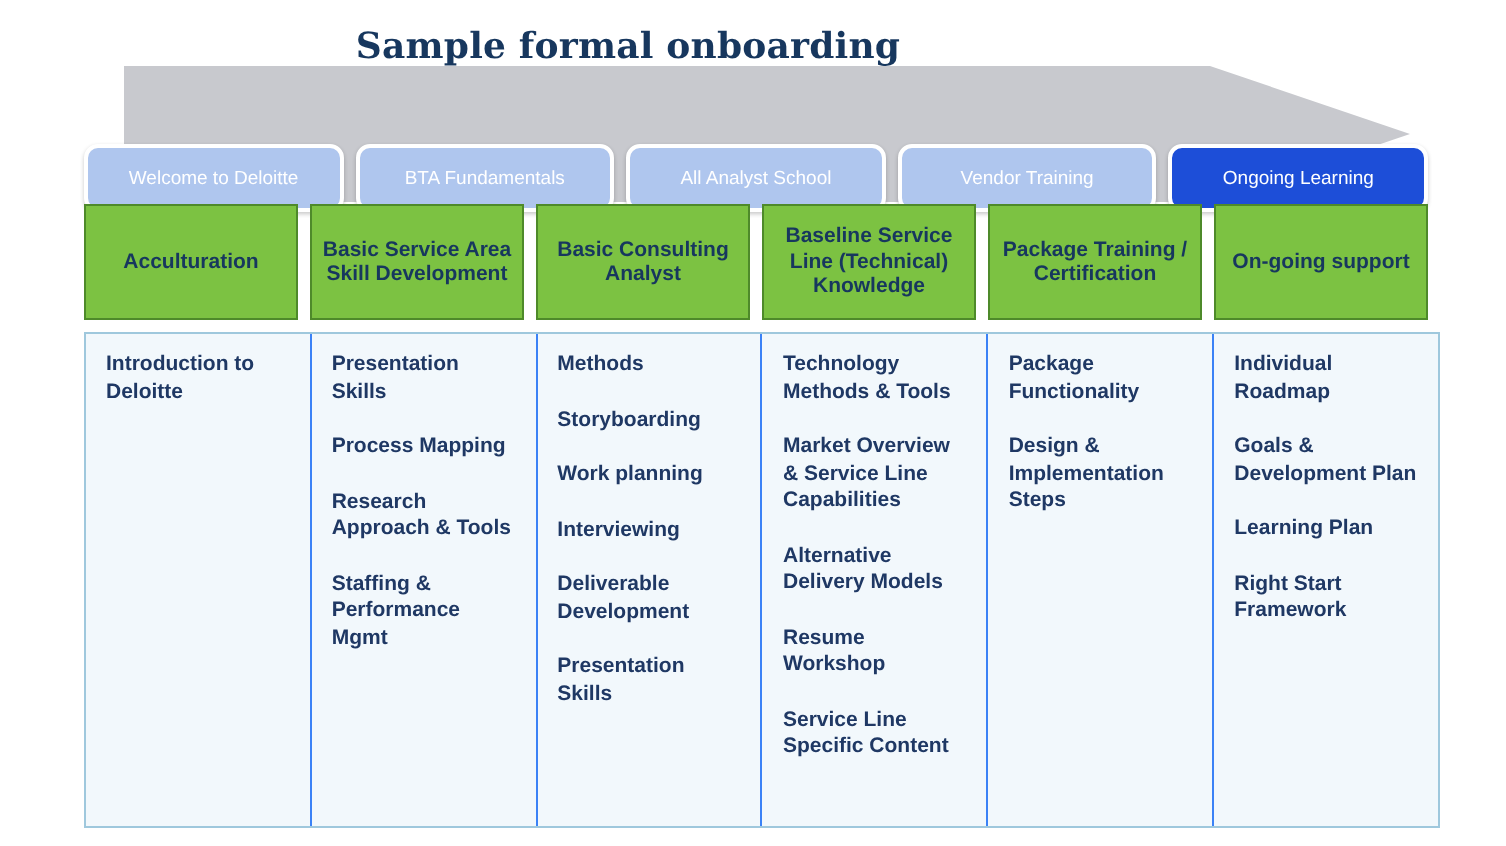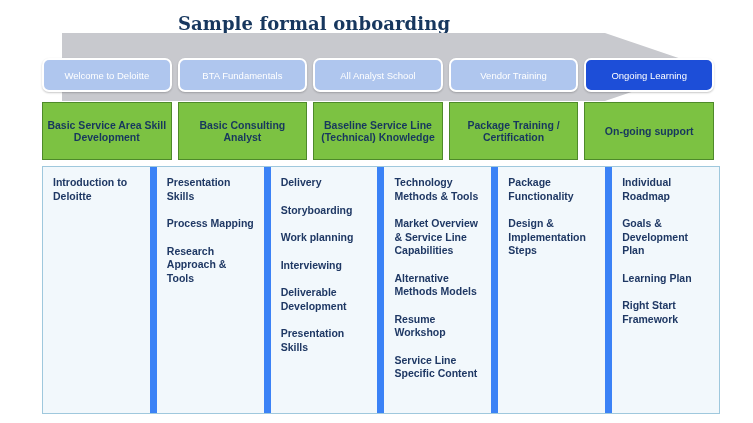--- a/index.html
+++ b/index.html
@@ -40,21 +40,21 @@
     top: 33px;
     width: 643px;
     height: 68px;
   }
   #arrow-shape svg { display: block; }
 
   
   #stage-row {
     position: absolute;
     left: 42px;
-    top: 58px;
+    top: 72px;
     width: 672px;
     height: 34px;
     display: flex;
     gap: 6px;
   }
   .stage-pill {
     flex: 1 1 0;
     border-radius: 7px;
     background: #afc6ee;
     border: 2px solid #ffffff;
@@ -109,21 +109,21 @@
     width: 678px;
     height: 248px;
     background: #f2f8fc;
     border: 1px solid #9fc8dd;
     box-sizing: border-box;
     display: flex;
   }
   .content-col {
     flex: 1 1 0;
     box-sizing: border-box;
-    border-right: 7px solid #3b82f6;
+    border-right: 1px solid #3b82f6;
     padding: 9px 9px 6px 10px;
   }
   .content-col:last-child { border-right: none; }
   .content-item {
     color: #1f3864;
     font-size: 10.5px;
     line-height: 13.5px;
     font-weight: bold;
     margin-bottom: 14px;
   }
@@ -144,52 +144,54 @@
 
   <div id="stage-row">
     <div class="stage-pill">Welcome to Deloitte</div>
     <div class="stage-pill">BTA Fundamentals</div>
     <div class="stage-pill">All Analyst School</div>
     <div class="stage-pill">Vendor Training</div>
     <div class="stage-pill dark">Ongoing Learning</div>
   </div>
 
   <div id="green-row">
+    <div class="green-box">Acculturation</div>
     <div class="green-box">Basic Service Area Skill Development</div>
     <div class="green-box">Basic Consulting Analyst</div>
     <div class="green-box">Baseline Service Line (Technical) Knowledge</div>
     <div class="green-box">Package Training / Certification</div>
     <div class="green-box">On-going support</div>
   </div>
 
   <div id="content-panel">
 
     <div class="content-col">
       <div class="content-item">Introduction to Deloitte</div>
     </div>
 
     <div class="content-col">
       <div class="content-item">Presentation Skills</div>
       <div class="content-item">Process Mapping</div>
       <div class="content-item">Research Approach &amp; Tools</div>
-    </div>
-
-    <div class="content-col">
-      <div class="content-item">Delivery</div>
+      <div class="content-item">Staffing &amp; Performance Mgmt</div>
+    </div>
+
+    <div class="content-col">
+      <div class="content-item">Methods</div>
       <div class="content-item">Storyboarding</div>
       <div class="content-item">Work planning</div>
       <div class="content-item">Interviewing</div>
       <div class="content-item">Deliverable Development</div>
       <div class="content-item">Presentation Skills</div>
     </div>
 
     <div class="content-col">
       <div class="content-item">Technology Methods &amp; Tools</div>
       <div class="content-item">Market Overview &amp; Service Line Capabilities</div>
-      <div class="content-item">Alternative Methods Models</div>
+      <div class="content-item">Alternative Delivery Models</div>
       <div class="content-item">Resume Workshop</div>
       <div class="content-item">Service Line Specific Content</div>
     </div>
 
     <div class="content-col">
       <div class="content-item">Package Functionality</div>
       <div class="content-item">Design &amp; Implementation Steps</div>
     </div>
 
     <div class="content-col">

